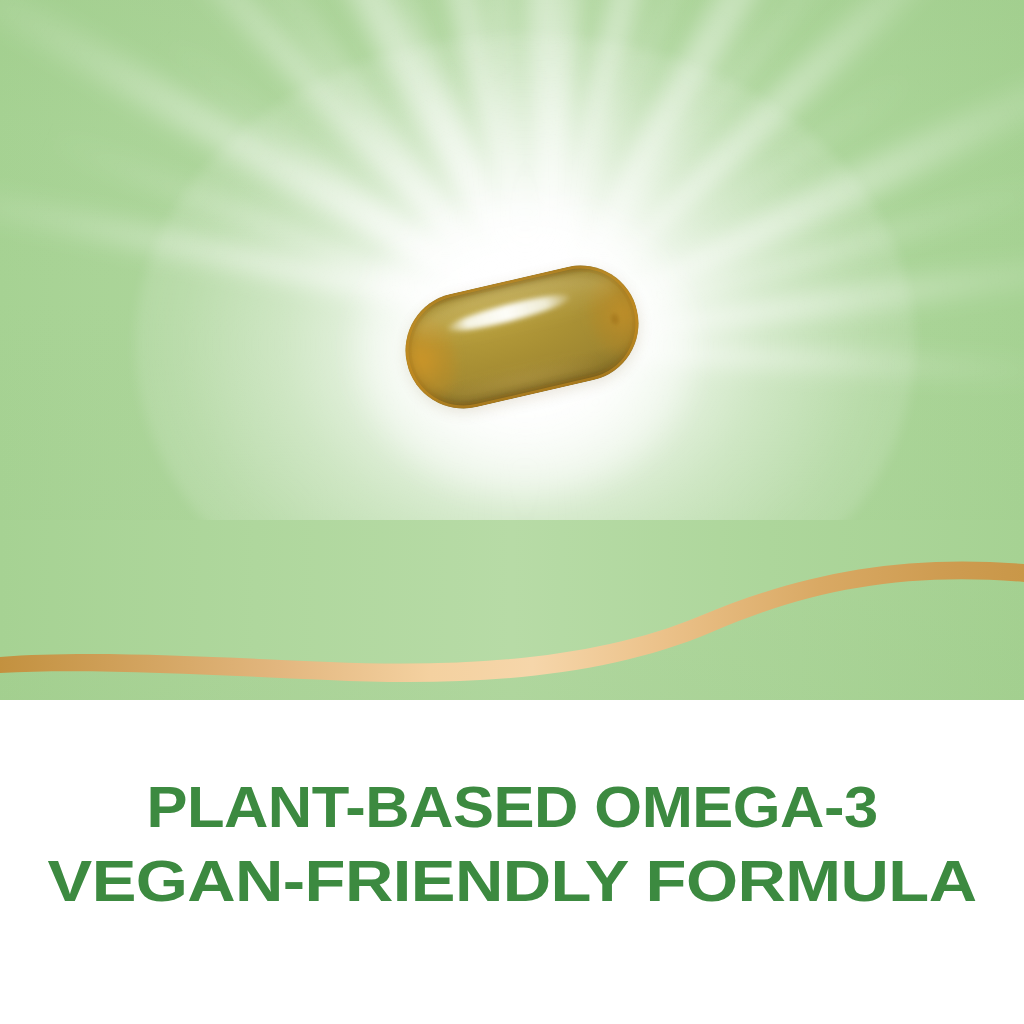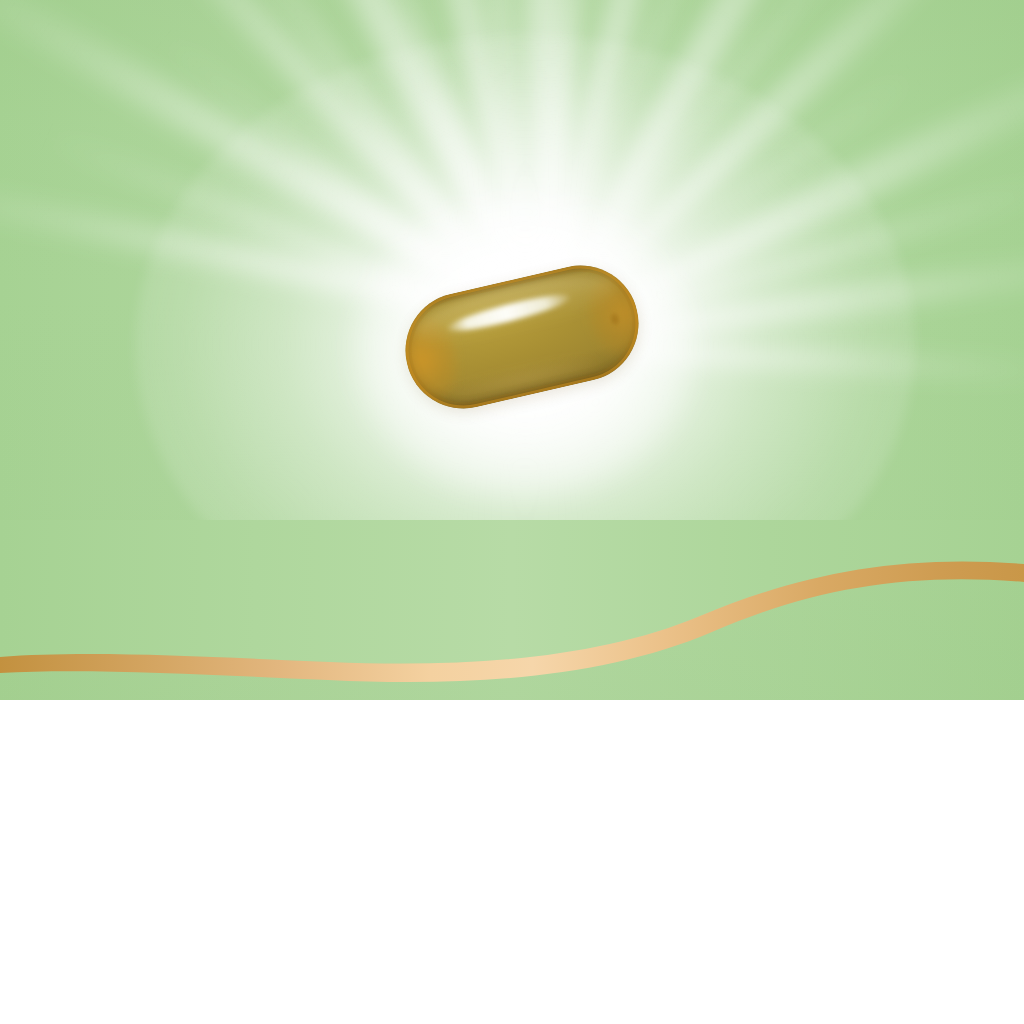--- a/index.html
+++ b/index.html
@@ -346,14 +346,18 @@
         </linearGradient>
       </defs>
 
       <path fill="url(#greenBottomGrad)" d="M0,0 L1024,0 L1024,44 C900,34 800,54 700,96 C600,138 470,148 330,142 C210,137 90,130 0,137 Z"></path>
 
       <path fill="url(#goldGrad)" d="M0,137 C90,130 210,137 330,142 C470,148 600,138 700,96 C800,54 900,34 1024,44
                L1024,62 C905,52 808,70 712,112 C604,158 468,167 328,160 C208,155 90,148 0,153 Z"></path>
     </svg>
   </div>
 
+  <div class="headline">
+    <span class="line line1" style="color: rgb(60, 138, 64);">PLANT-BASED OMEGA-3</span>
+    <span class="line line2" style="color: rgb(60, 138, 64);">VEGAN-FRIENDLY FORMULA</span>
+  </div>
 
 </div>
 
 </body></html>

